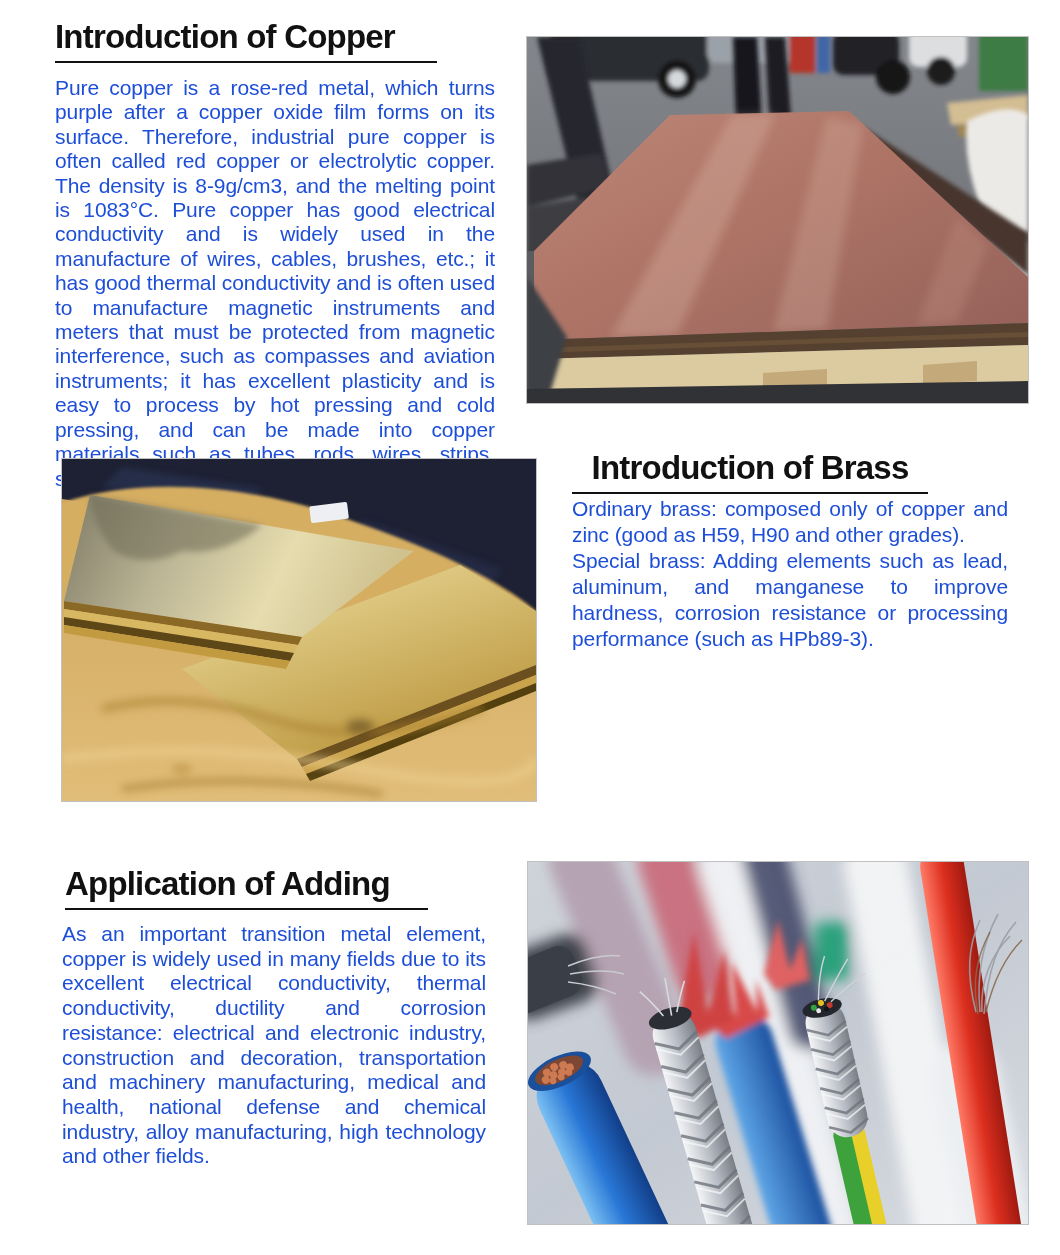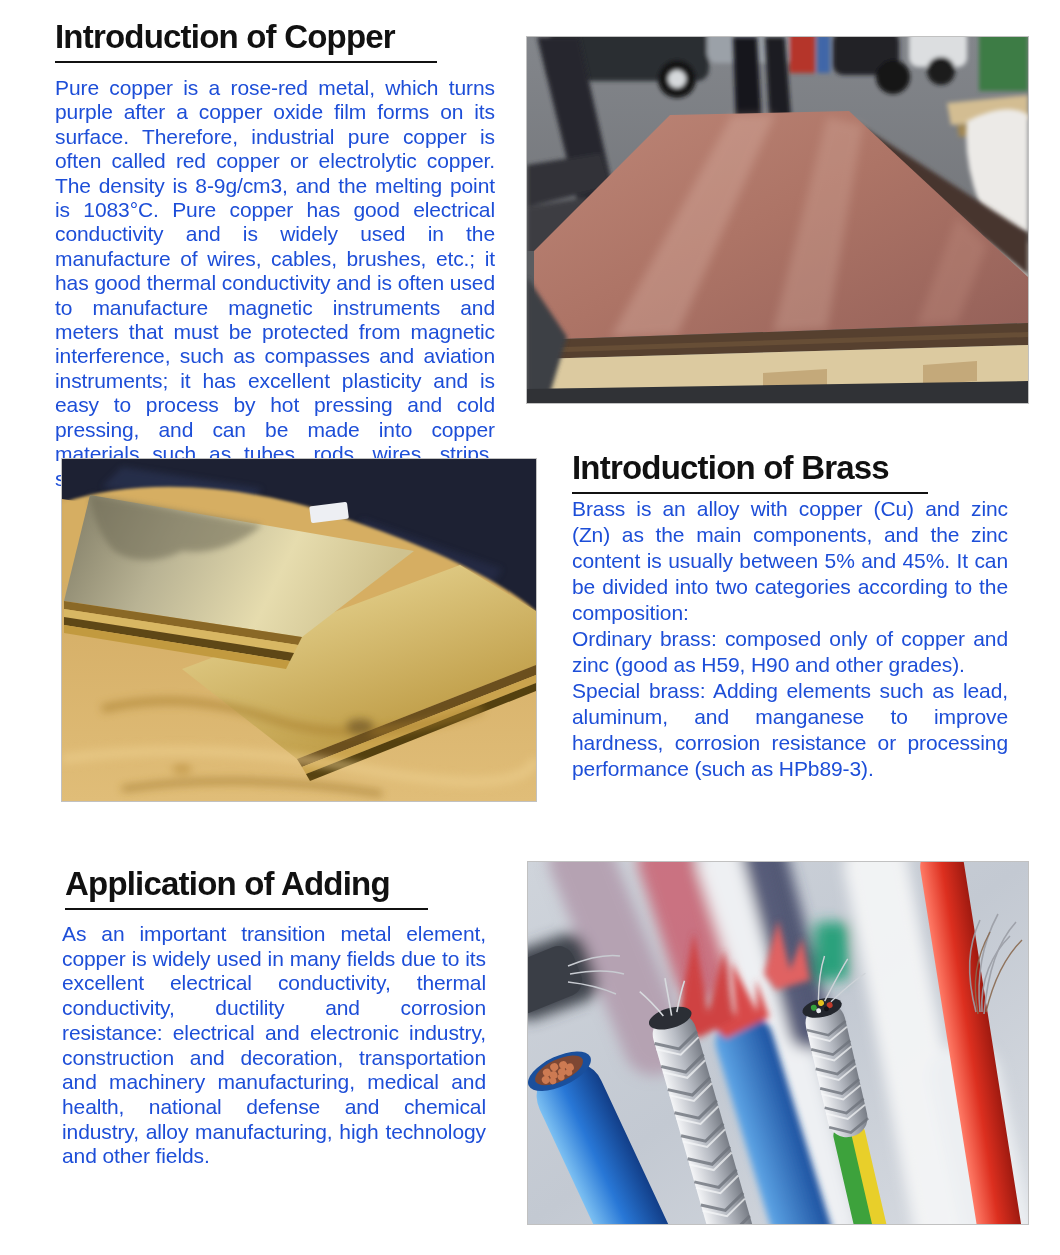--- a/index.html
+++ b/index.html
@@ -7,21 +7,21 @@
     position:relative; width:1060px; height:1255px; margin:0 auto;
     background:#ffffff; font-family:"Liberation Sans", sans-serif;
     overflow:hidden;
   }
   .heading {
     position:absolute; font-weight:700; font-size:33px; color:#111111;
     letter-spacing:-0.8px; white-space:nowrap;
     border-bottom:2px solid #111111; padding-bottom:5px; line-height:38px;
   }
   #h1 { left:55px;  top:18px;  width:382px; }
-  #h2 { left:572px; top:449px; width:356px; }
+  #h2 { left:572px; top:449px; width:356px;text-align:center; }
   #h3 { left:65px;  top:865px; width:363px; }
 
   .body-text {
     position:absolute; color:#1d4ed8; text-align:justify;
     font-size:21px; letter-spacing:-0.1px;
   }
   .body-text p { margin:0; }
   #p1 { left:55px;  top:76px;  width:440px; line-height:24.4px; }
   #p2 { left:572px; top:496px; width:436px; line-height:26px; }
   #p3 { left:62px;  top:922px; width:424px; line-height:24.7px; }
@@ -165,21 +165,20 @@
         <path d="M60,330 Q180,312 320,335" stroke="#9a7227" stroke-width="6" fill="none"></path>
         <ellipse cx="298" cy="268" rx="14" ry="8" fill="#5d451a"></ellipse>
         <ellipse cx="120" cy="310" rx="10" ry="5" fill="#b68a38"></ellipse>
       </g>
     </svg>
   </figure>
 
   <div class="heading" id="h2">Introduction of Brass</div>
 
   <div class="body-text" id="p2">
-    <p>Brass is an alloy with copper (Cu) and zinc (Zn) as the main components, and the zinc content is usually between 5% and 45%. It can be divided into two categories according to the composition:</p>
     <p>Ordinary brass: composed only of copper and zinc (good as H59, H90 and other grades).</p>
     <p>Special brass: Adding elements such as lead, aluminum, and manganese to improve hardness, corrosion resistance or processing performance (such as HPb89-3).</p>
   </div>
 
   <div class="heading" id="h3">Application of Adding</div>
 
   <div class="body-text" id="p3">
     <p>As an important transition metal element, copper is widely used in many fields due to its excellent electrical conductivity, thermal conductivity, ductility and corrosion resistance: electrical and electronic industry, construction and decoration, transportation and machinery manufacturing, medical and health, national defense and chemical industry, alloy manufacturing, high technology and other fields.</p>
   </div>
 

